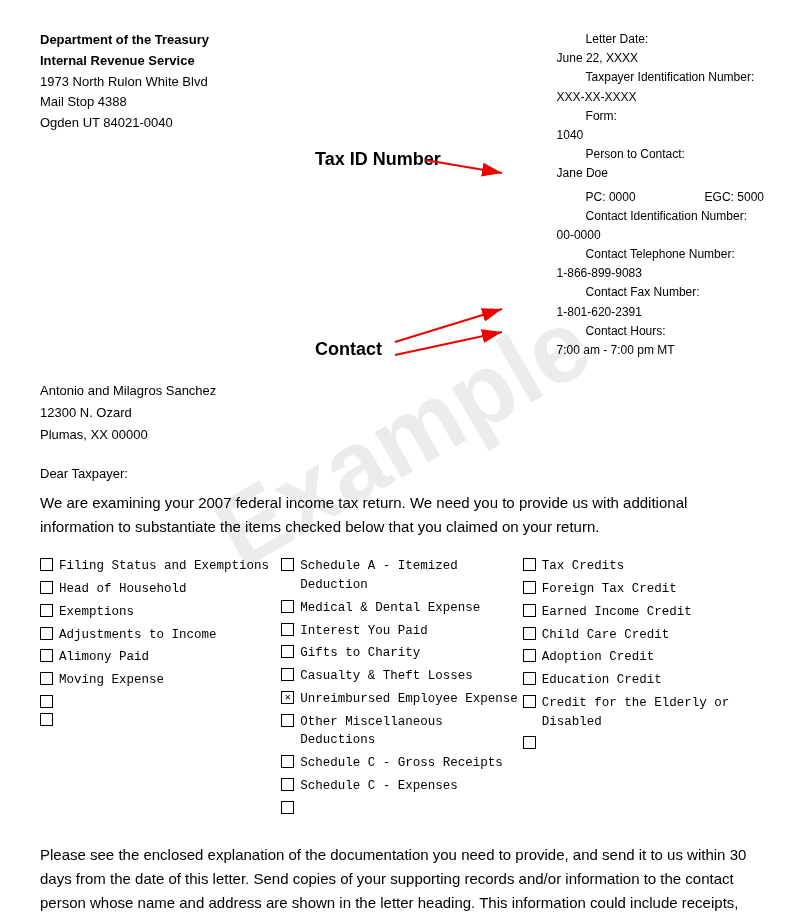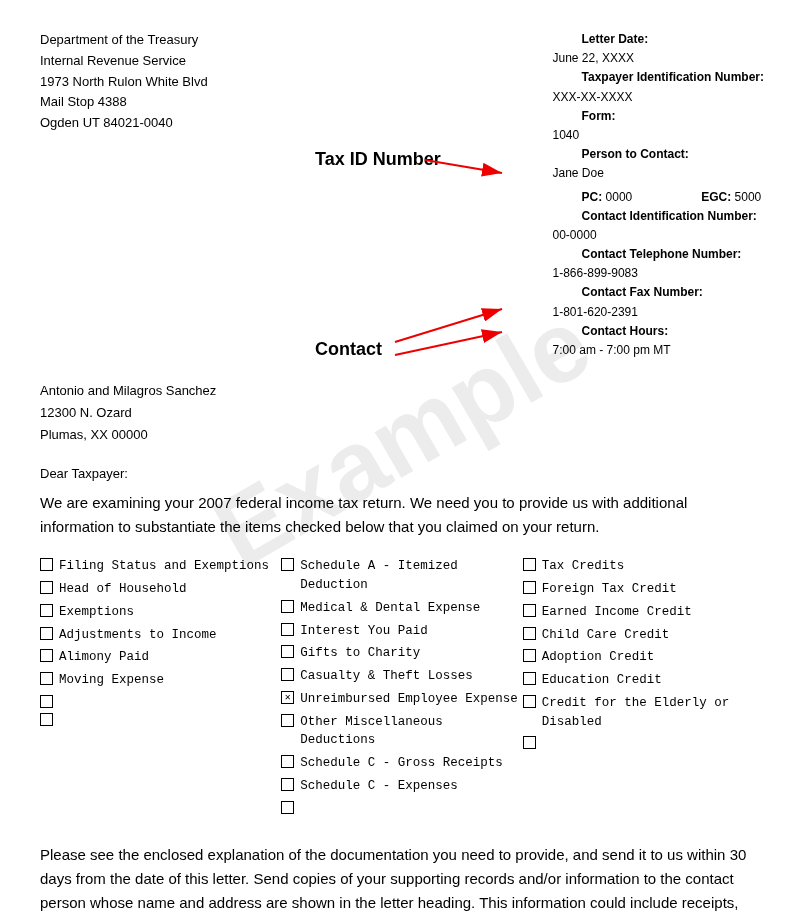--- a/index.html
+++ b/index.html
@@ -15,27 +15,27 @@
     }
     .header-section {
       display: flex;
       justify-content: space-between;
       margin-bottom: 20px;
     }
     .irs-address {
       font-size: 13px;
       line-height: 1.6;
     }
-    .irs-address .bold { font-weight: normal; }
+    .irs-address .bold { font-weight: bold; }
     .right-info {
       font-size: 12px;
       line-height: 1.6;
       position: relative;
     }
-    .right-info .label { font-weight: bold; padding-left: 29px; }
+    .right-info .label { font-weight: normal; padding-left: 29px; }
     .right-info .row { display: flex; gap: 30px; }
     .sender-address {
       font-size: 13px;
       line-height: 1.7;
       margin-bottom: 20px;
     }
     .dear-taxpayer {
       margin-bottom: 10px;
     }
     .intro-paragraph {

